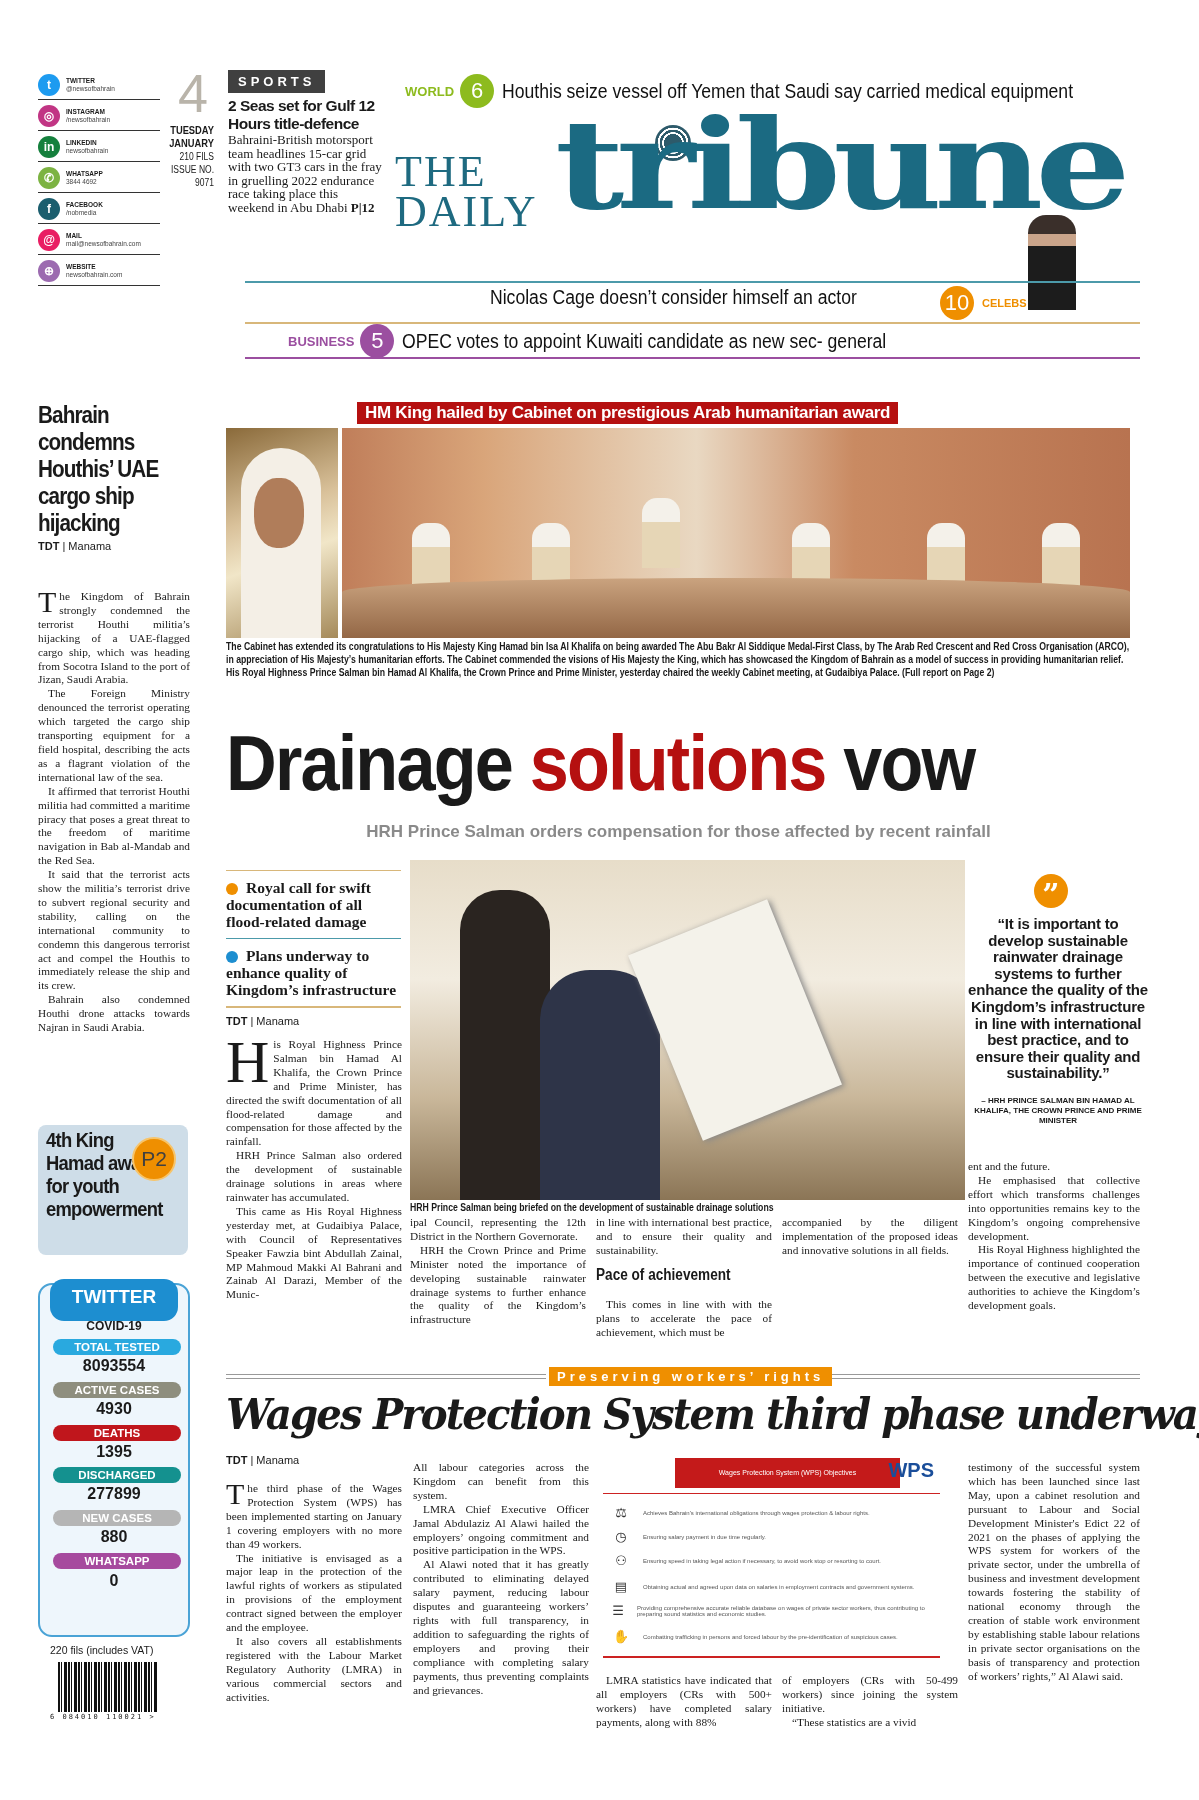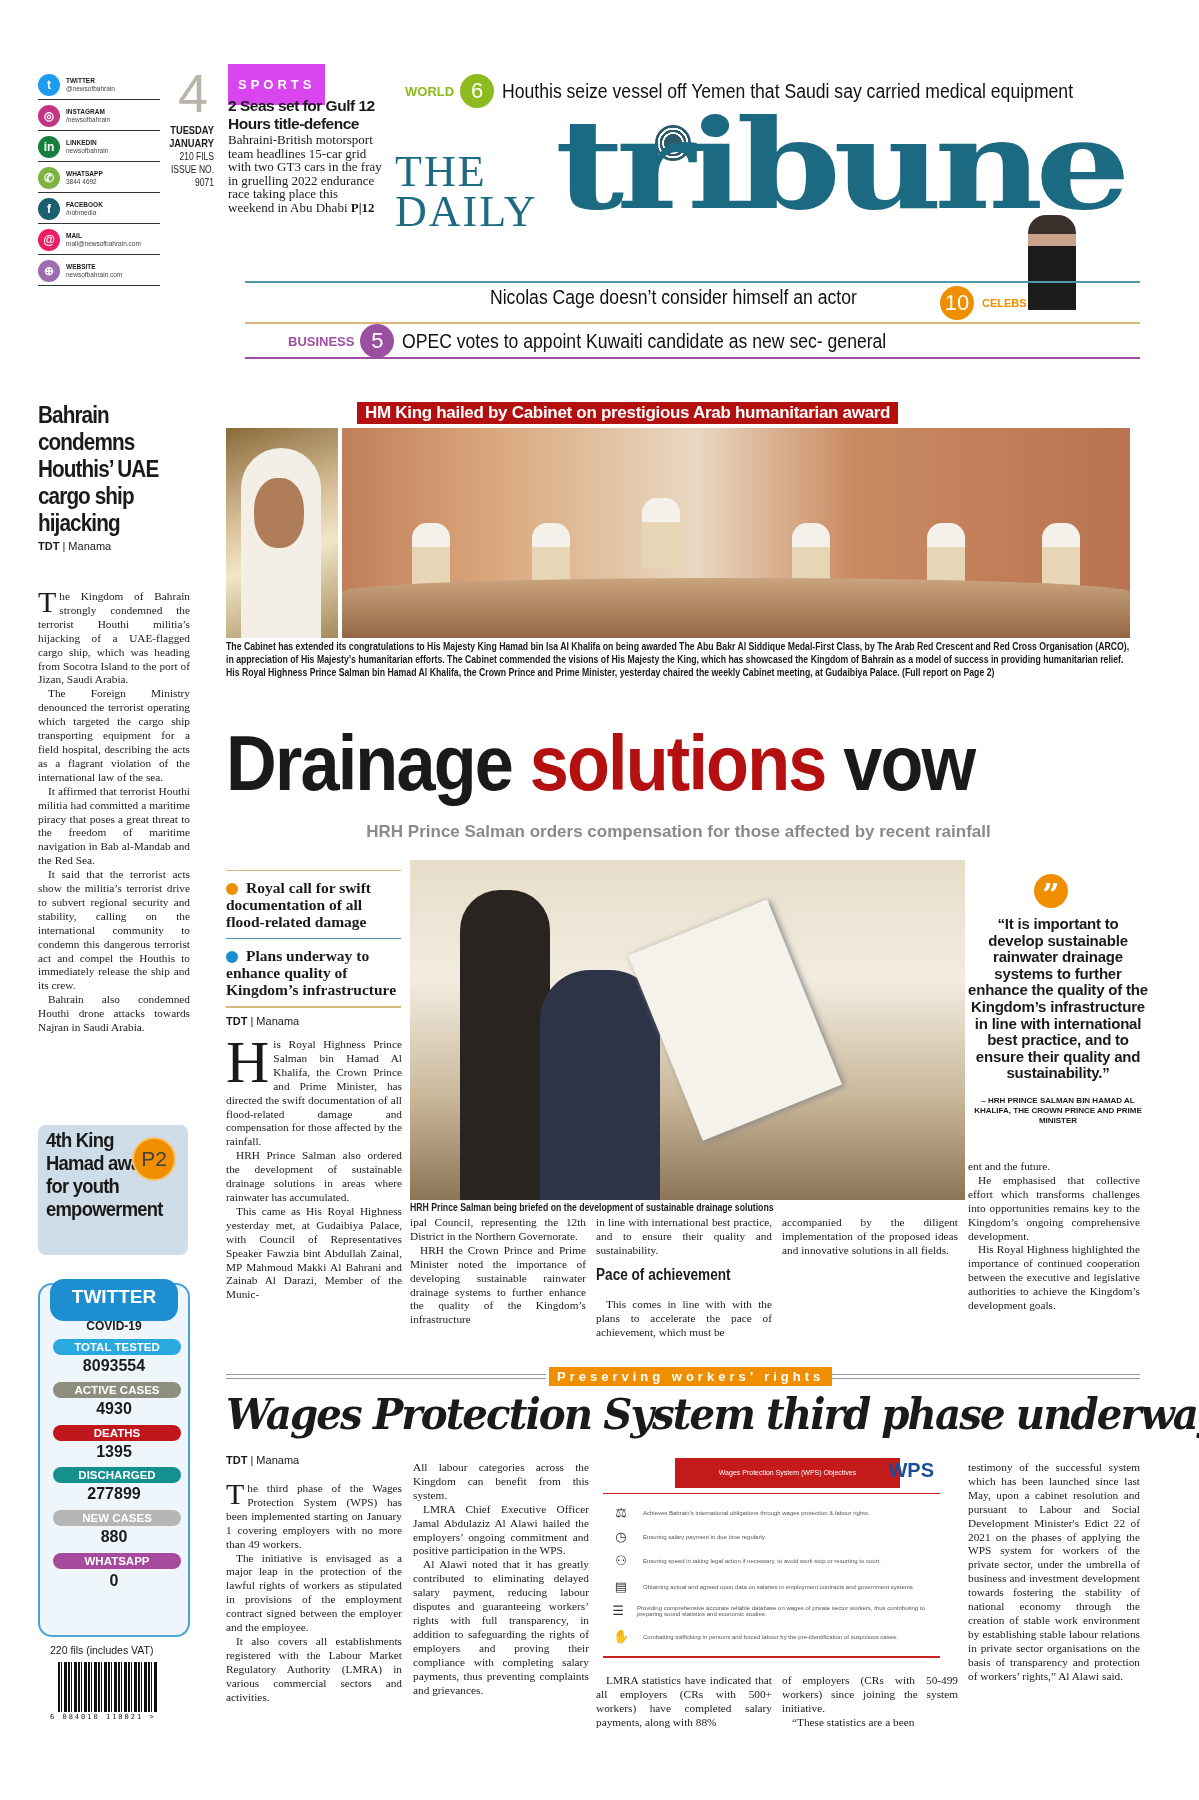--- a/index.html
+++ b/index.html
@@ -9,21 +9,21 @@
 .social{left:38px;top:70px;width:140px}
 .soc{display:flex;align-items:center;height:30px;margin-bottom:1px;border-bottom:1px solid #333;width:122px}
 .soc .ic{width:22px;height:22px;border-radius:50%;display:flex;align-items:center;justify-content:center;color:#fff;font:bold 12px "Liberation Sans",sans-serif;margin-right:6px;flex:none}
 .soc .t{font:bold 6.5px "Liberation Sans",sans-serif;line-height:8px}
 .soc .h{font:6.5px "Liberation Sans",sans-serif;color:#444;line-height:8px;white-space:nowrap}
 
 .bignum{left:178px;top:62px;font:300 54px "Liberation Sans",sans-serif;color:#b9b4aa}
 .datebox{left:140px;top:124px;width:74px;text-align:right;font:bold 11px "Liberation Sans",sans-serif;line-height:13px;transform:scaleX(.85);transform-origin:right}
 .datebox .n{font-weight:normal;font-size:10px}
 
-.sportstag{left:228px;top:64px;background:#d946ef;color:#fff;font:bold 13px "Liberation Sans",sans-serif;letter-spacing:4px;padding:13px 10px}
+.sportstag{left:228px;top:70px;background:#404040;color:#fff;font:bold 13px "Liberation Sans",sans-serif;letter-spacing:4px;padding:4px 10px}
 .sportshead{left:228px;top:97px;width:155px;font:bold 15.5px "Liberation Sans",sans-serif;line-height:18px;letter-spacing:-.5px}
 .sportsbody{left:228px;top:133px;width:155px;font:13px "Liberation Serif",serif;line-height:13.5px}
 
 .teaser{display:flex;align-items:center;white-space:nowrap}
 .teaser .lab{font:bold 13px "Liberation Sans",sans-serif;margin-right:6px}
 .teaser .num{width:34px;height:34px;border-radius:50%;color:#fff;display:flex;align-items:center;justify-content:center;font:22px "Liberation Sans",sans-serif;margin-right:8px}
 .teaser .txt{font:20px "Liberation Sans",sans-serif;transform:scaleX(.88);transform-origin:left;color:#111}
 .hr{height:2px}
 
 .the{left:395px;top:152px;font:44px "Liberation Serif",serif;color:#1e6a80;line-height:40px;letter-spacing:2px}
@@ -322,17 +322,17 @@
       <span class="i">✋</span>
       <span>Combatting trafficking in persons and forced labour by the pre-identification of suspicious cases.</span>
     </div>
 </div>
 
 <div class="abs col" style="left:596px;top:1674px;width:176px">
   <p>LMRA statistics have indicated that all employers (CRs with 500+ workers) have completed salary payments, along with 88%</p>
 </div>
 <div class="abs col" style="left:782px;top:1674px;width:176px">
   <p style="text-indent:0">of employers (CRs with 50-499 workers) since joining the system initiative.</p>
-  <p>“These statistics are a been</p>
+  <p>“These statistics are a vivid</p>
 </div>
 <div class="abs col" style="left:968px;top:1461px;width:172px">
   <p style="text-indent:0">testimony of the successful system which has been launched since last May, upon a cabinet resolution and pursuant to Labour and Social Development Minister's Edict 22 of 2021 on the phases of applying the WPS system for workers of the private sector, under the umbrella of business and investment development towards fostering the stability of national economy through the creation of stable work environment by establishing stable labour relations in private sector organisations on the basis of transparency and protection of workers’ rights,” Al Alawi said.</p>
 </div>
 
 </body></html>

